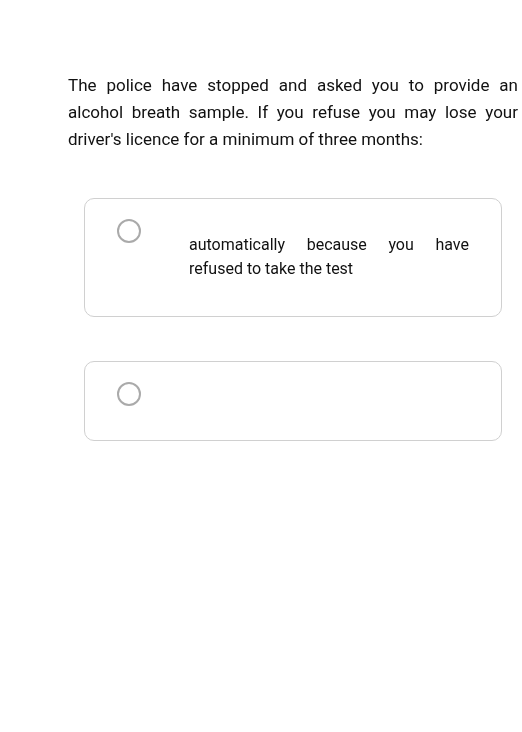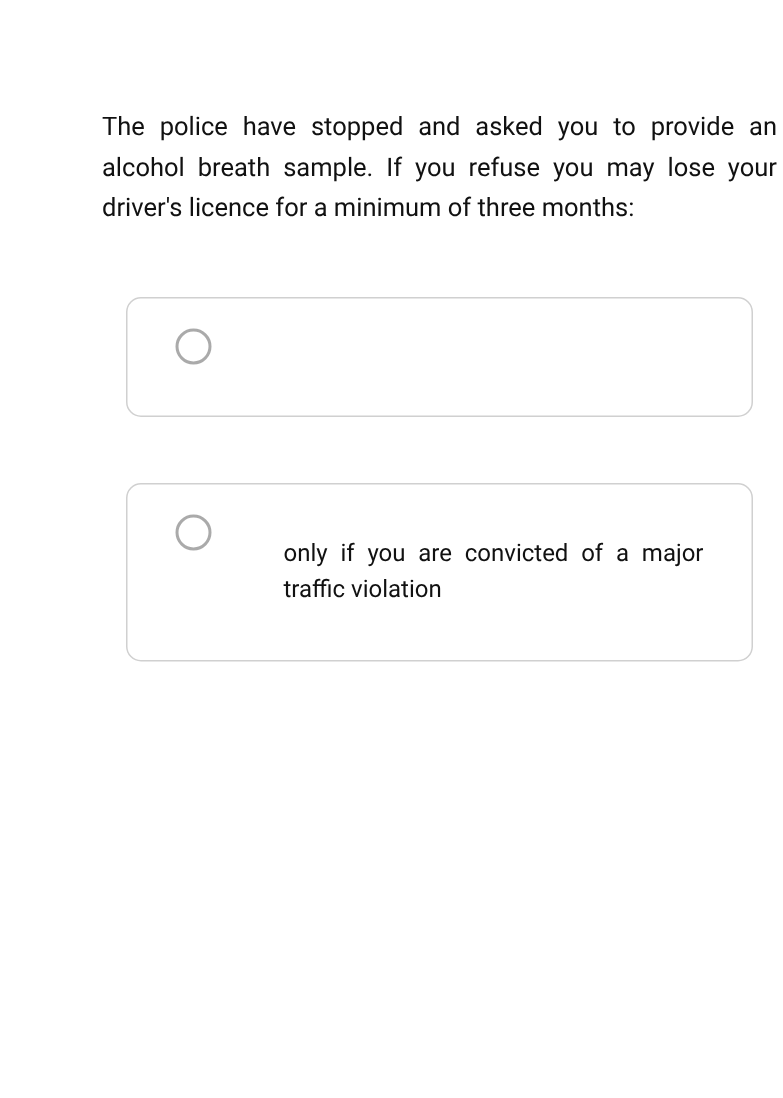--- a/index.html
+++ b/index.html
@@ -60,23 +60,23 @@
       flex: 1;
     }
   </style>
 </head>
 <body>
 
 <p class="question-text">The police have stopped and asked you to provide an alcohol breath sample. If you refuse you may lose your driver's licence for a minimum of three months:</p>
 
 <div class="options-container">
 
+  <div class="option-card">
+    <div class="radio-circle"></div>
+    <span class="option-text">automatically because you have refused to take the test</span>
+  </div>
 
   <div class="option-card">
     <div class="radio-circle"></div>
   </div>
 
-  <div class="option-card">
-    <div class="radio-circle"></div>
-    <span class="option-text">only if you are convicted of a major traffic violation</span>
-  </div>
 
 </div>
 
 </body></html>

